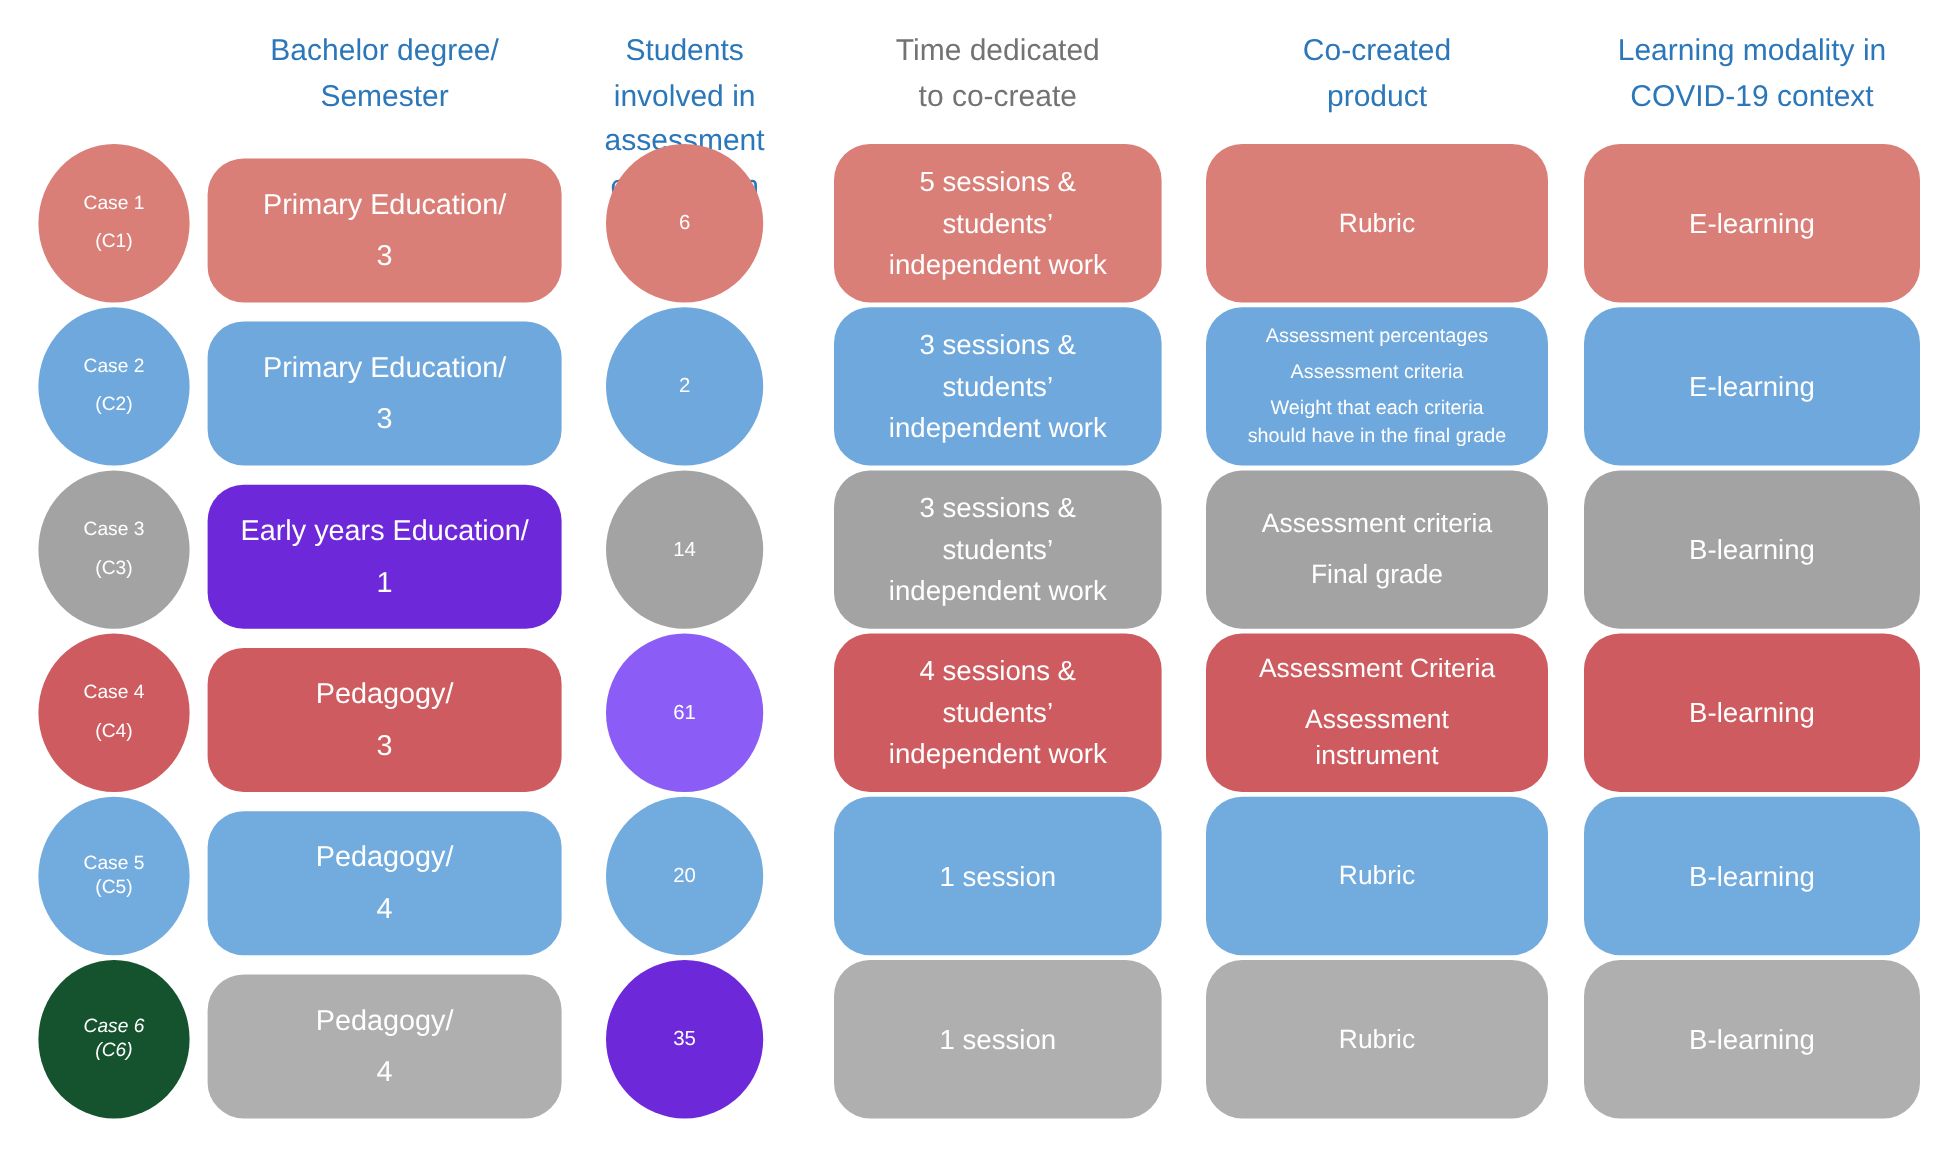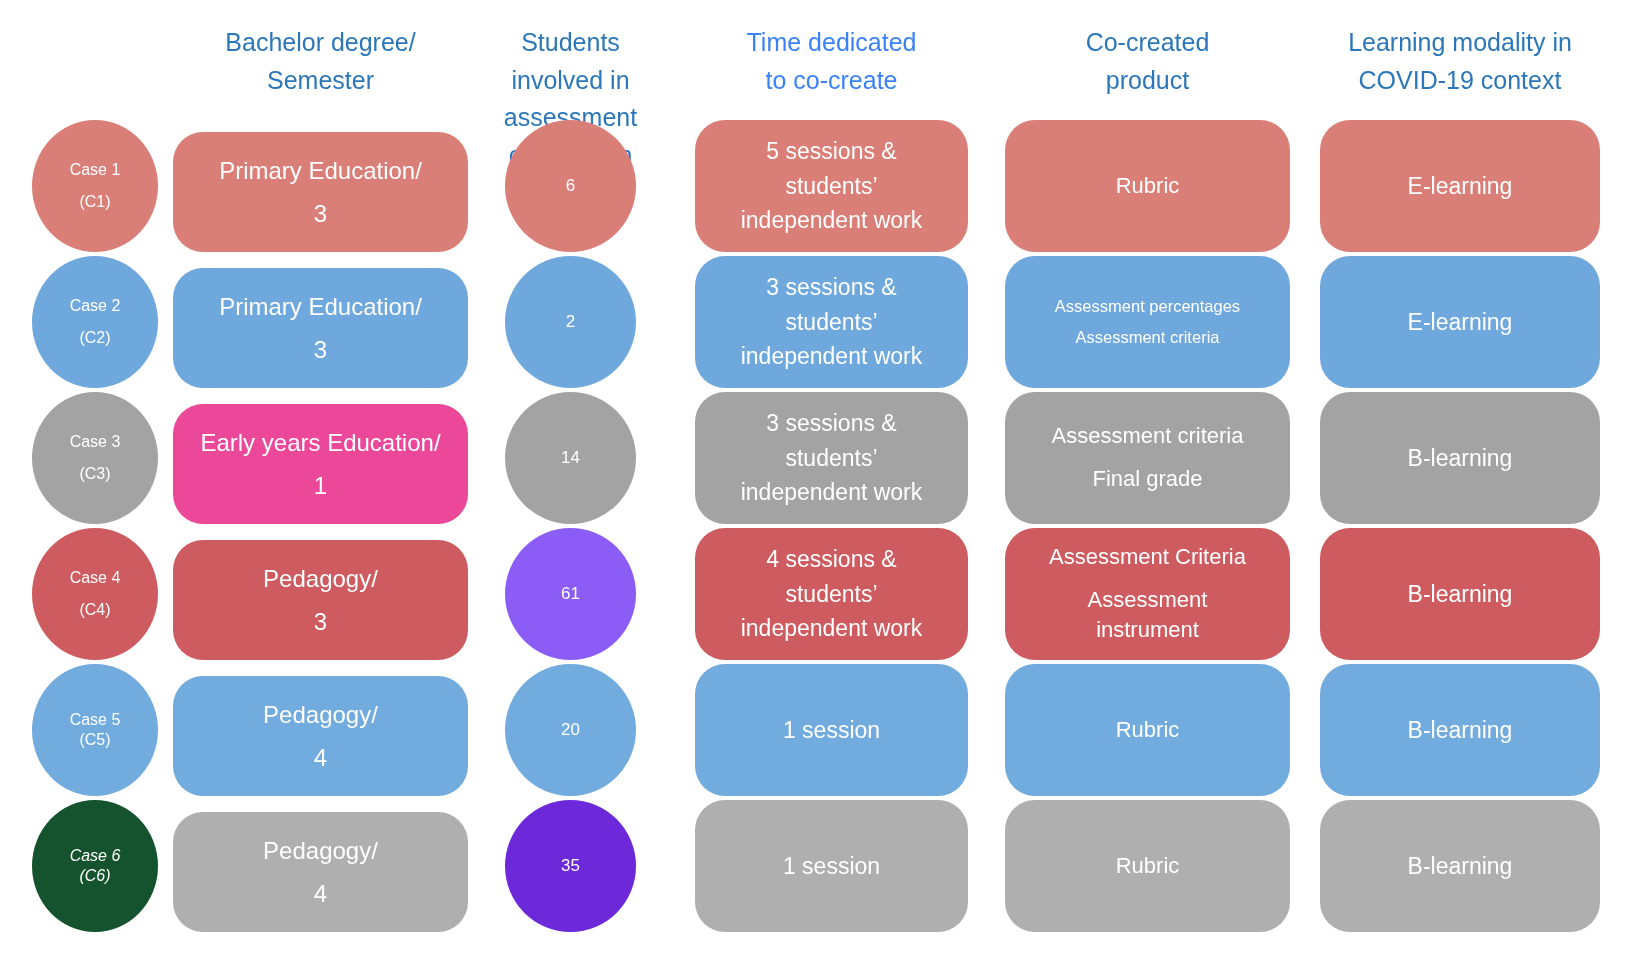--- a/index.html
+++ b/index.html
@@ -81,21 +81,21 @@
     <div class="cell hdr h2">
       <div class="hdr-text" style="color: rgb(43, 119, 185);">Bachelor degree/
 Semester</div>
     </div>
     <div class="cell hdr h3">
       <div class="hdr-text" style="color: rgb(43, 119, 185);">Students involved in
 assessment
 co-creation</div>
     </div>
     <div class="cell hdr h4">
-      <div class="hdr-text" style="color: #3b82f6;">Time dedicated
+      <div class="hdr-text" style="color: #737373;">Time dedicated
 to co-create</div>
     </div>
     <div class="cell hdr h5">
       <div class="hdr-text" style="color: rgb(43, 119, 185);">Co-created
 product</div>
     </div>
     <div class="cell hdr h6">
       <div class="hdr-text" style="color: rgb(43, 119, 185);">Learning modality in
 COVID-19 context</div>
     </div>
@@ -116,28 +116,29 @@
 
   <div class="row r1">
     <div class="cell circle fill c1 case" style="background: rgb(111, 168, 220);">Case 2
 (C2)</div>
     <div class="cell box fill c2 degree" style="background: rgb(111, 168, 220);">Primary Education/
 3</div>
     <div class="cell circle fill c3 students" style="background: rgb(111, 168, 220);">2</div>
     <div class="cell box fill c4 time" style="background: rgb(111, 168, 220);">3 sessions &amp;
 students’
 independent work</div>
-    <div class="cell box fill c5 product" style="background: rgb(111, 168, 220);"><div class="li">Assessment percentages</div><div class="li">Assessment criteria</div></div>
+    <div class="cell box fill c5 product" style="background: rgb(111, 168, 220);"><div class="li">Assessment percentages</div><div class="li">Assessment criteria</div><div class="li">Weight that each criteria
+should have in the final grade</div></div>
     <div class="cell box fill c6 modality" style="background: rgb(111, 168, 220);">E-learning</div>
   </div>
 
   <div class="row r2">
     <div class="cell circle fill c1 case" style="background: rgb(163, 163, 163);">Case 3
 (C3)</div>
-    <div class="cell box fill c2 degree" style="background: #ec4899;">Early years Education/
+    <div class="cell box fill c2 degree" style="background: #6d28d9;">Early years Education/
 1</div>
     <div class="cell circle fill c3 students" style="background: rgb(163, 163, 163);">14</div>
     <div class="cell box fill c4 time" style="background: rgb(163, 163, 163);">3 sessions &amp;
 students’
 independent work</div>
     <div class="cell box fill c5 product" style="background: rgb(163, 163, 163);"><div class="li">Assessment criteria</div><div class="li">Final grade</div></div>
     <div class="cell box fill c6 modality" style="background: rgb(163, 163, 163);">B-learning</div>
   </div>
 
   <div class="row r3">

